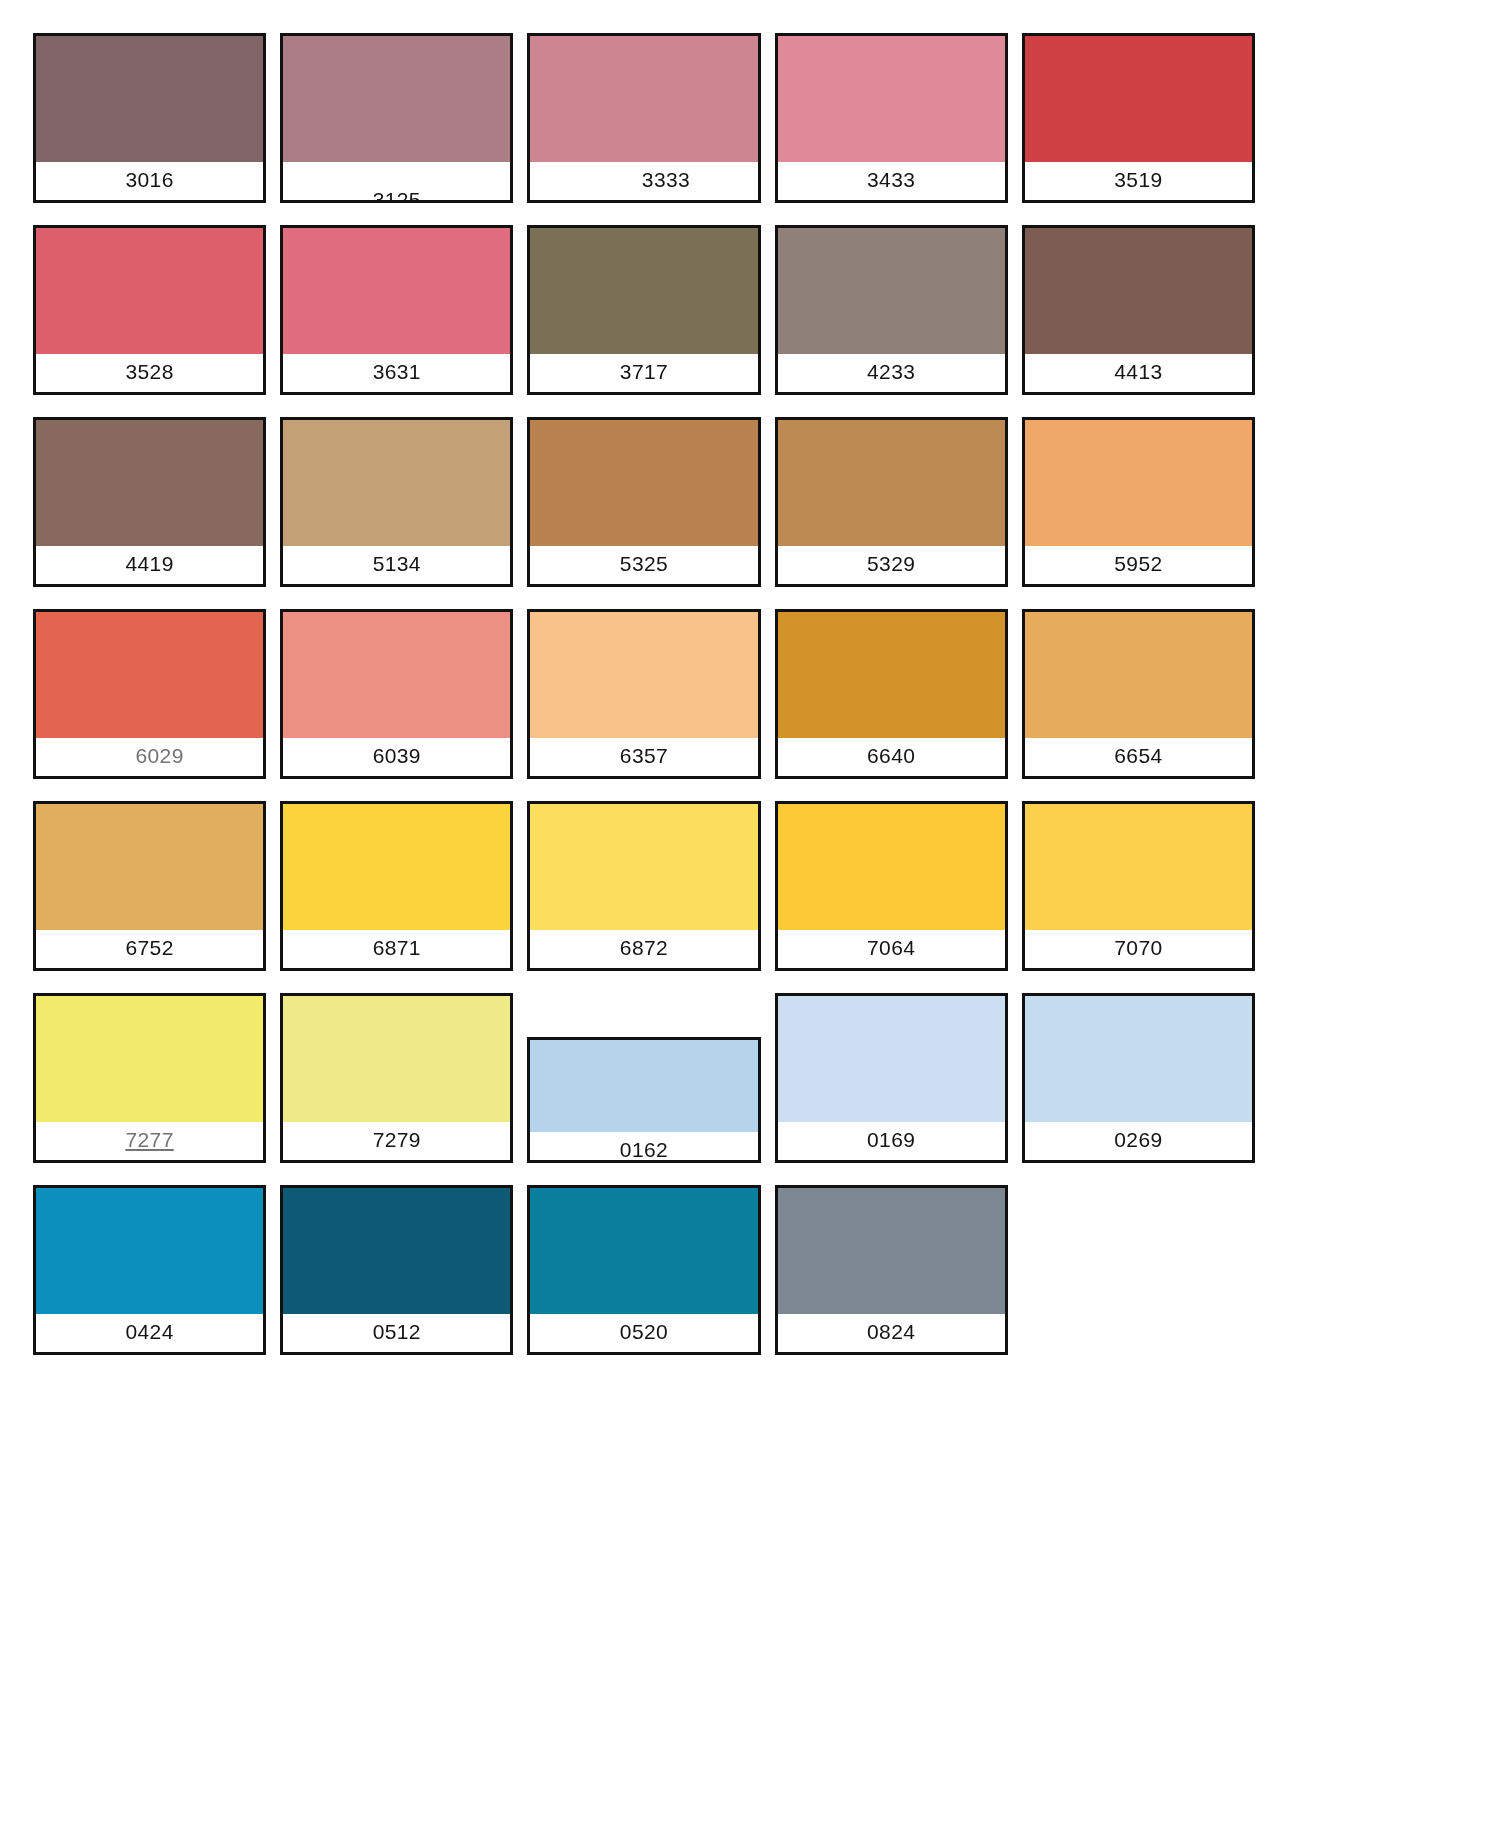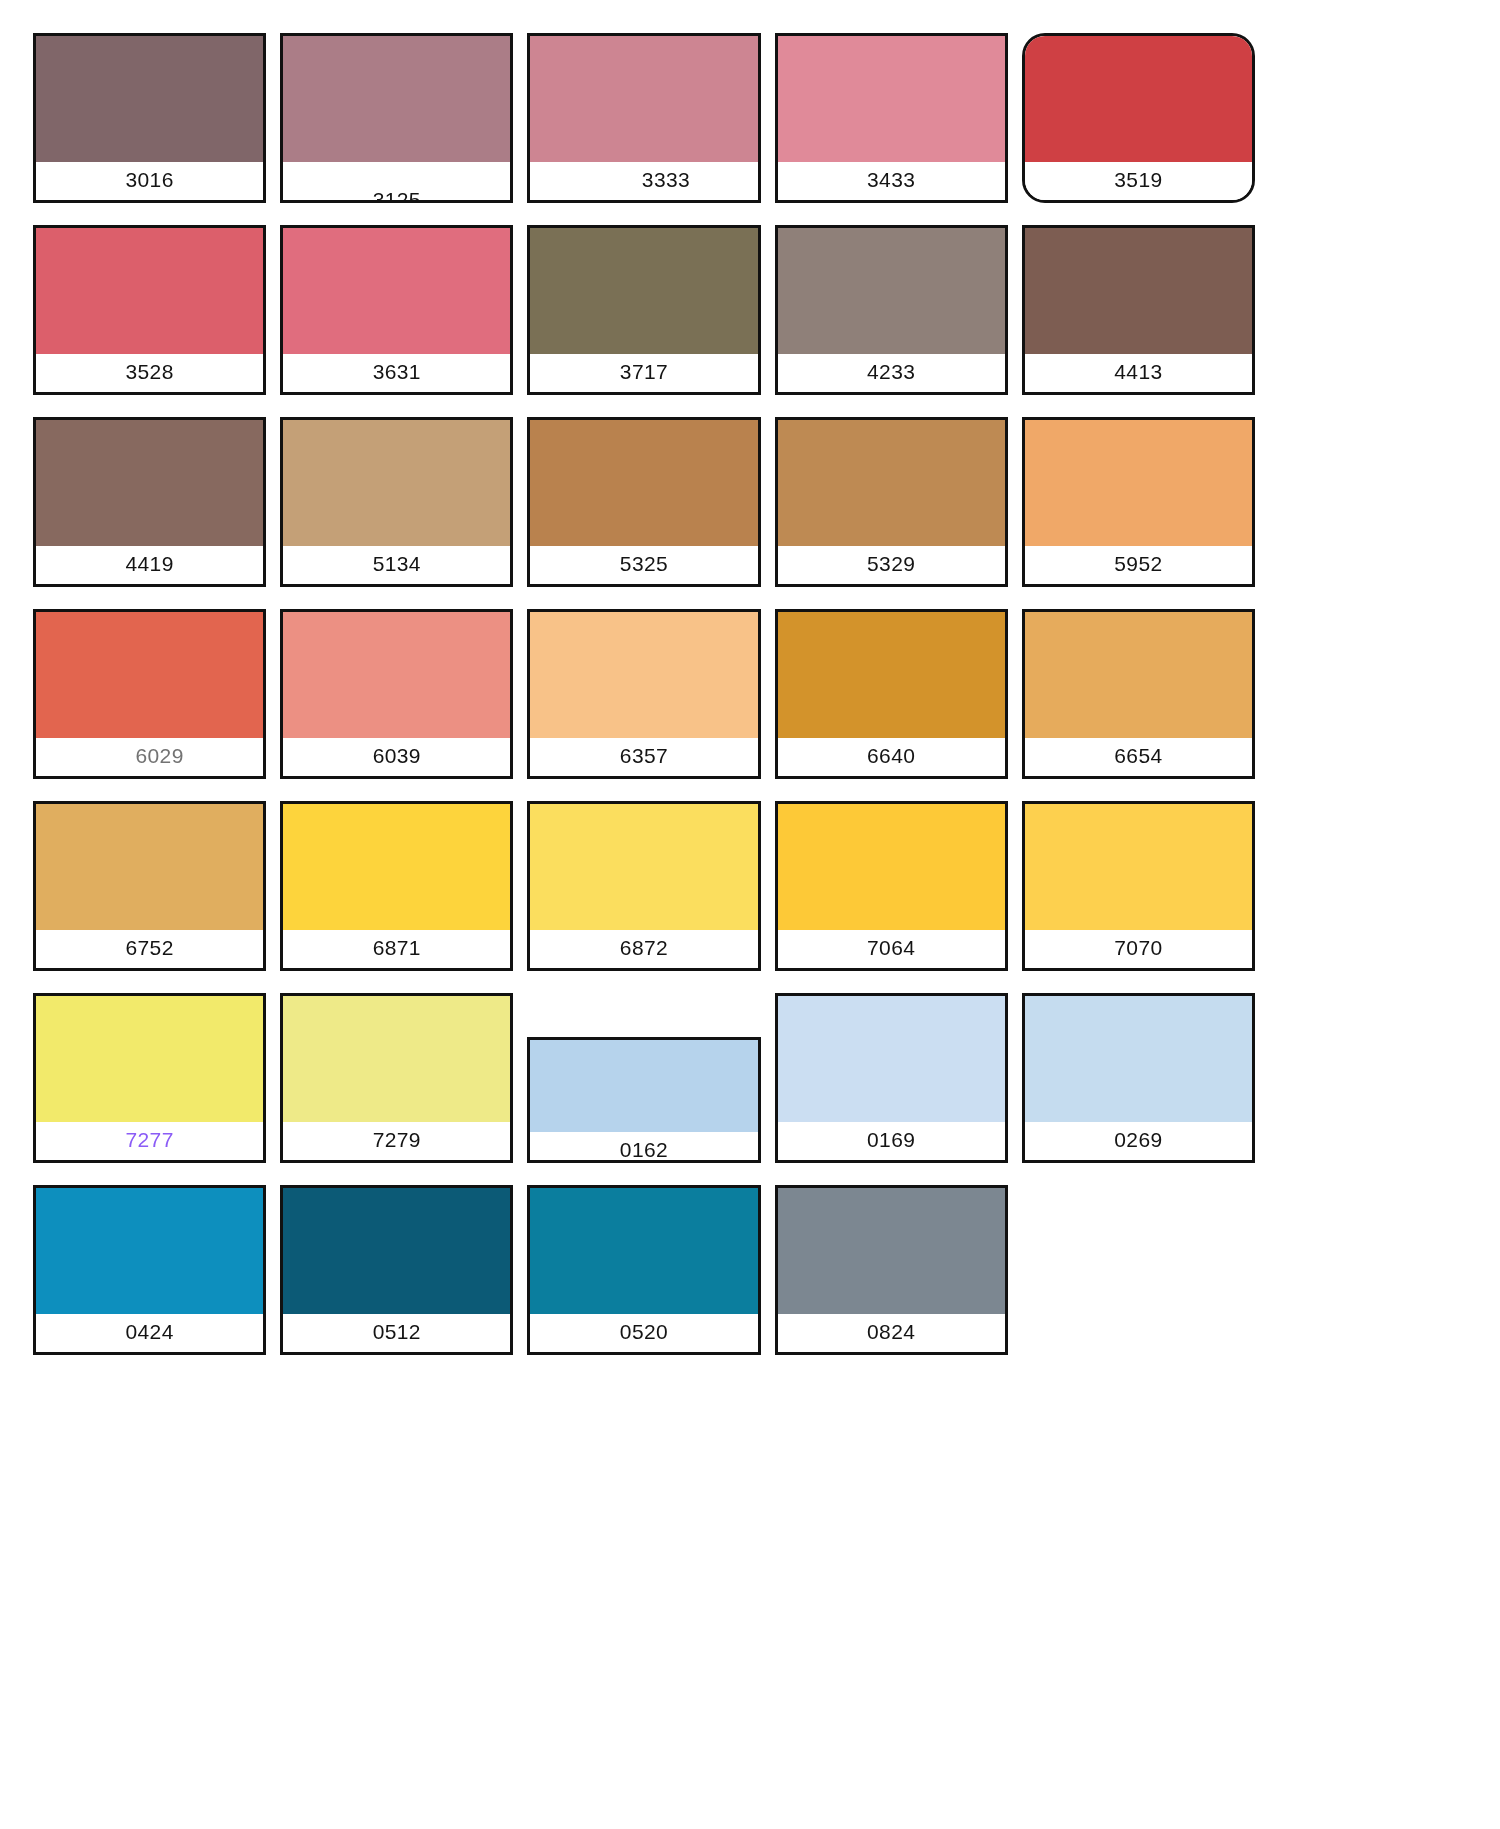--- a/index.html
+++ b/index.html
@@ -77,21 +77,21 @@
       <div class="swatch-label-area">
         <span class="swatch-label" style="color: rgb(20, 20, 20); margin-left: 44px;">3333</span>
       </div>
     </div>
     <div class="swatch-card" style="border-color: rgb(17, 17, 17);">
       <div class="swatch-color" style="background: rgb(224, 138, 153);"></div>
       <div class="swatch-label-area">
         <span class="swatch-label" style="color: rgb(20, 20, 20);">3433</span>
       </div>
     </div>
-    <div class="swatch-card" style="border-color: rgb(17, 17, 17); border-radius: 23px;">
+    <div class="swatch-card" style="border-color: rgb(17, 17, 17);">
       <div class="swatch-color" style="background: rgb(207, 64, 68);"></div>
       <div class="swatch-label-area">
         <span class="swatch-label" style="color: rgb(20, 20, 20);">3519</span>
       </div>
     </div>
     <div class="swatch-card" style="border-color: rgb(17, 17, 17);">
       <div class="swatch-color" style="background: rgb(220, 95, 107);"></div>
       <div class="swatch-label-area">
         <span class="swatch-label" style="color: rgb(20, 20, 20);">3528</span>
       </div>
@@ -206,21 +206,21 @@
     </div>
     <div class="swatch-card" style="border-color: rgb(17, 17, 17);">
       <div class="swatch-color" style="background: rgb(253, 208, 78);"></div>
       <div class="swatch-label-area">
         <span class="swatch-label" style="color: rgb(20, 20, 20);">7070</span>
       </div>
     </div>
     <div class="swatch-card" style="border-color: rgb(17, 17, 17);">
       <div class="swatch-color" style="background: rgb(242, 234, 107);"></div>
       <div class="swatch-label-area">
-        <span class="swatch-label" style="color: #8b5cf6;">7277</span>
+        <span class="swatch-label" style="color: #737373; text-decoration: underline;">7277</span>
       </div>
     </div>
     <div class="swatch-card" style="border-color: rgb(17, 17, 17);">
       <div class="swatch-color" style="background: rgb(238, 234, 136);"></div>
       <div class="swatch-label-area">
         <span class="swatch-label" style="color: rgb(20, 20, 20);">7279</span>
       </div>
     </div>
     <div class="swatch-card" style="border-color: rgb(17, 17, 17); margin-top: 44px;">
       <div class="swatch-color" style="background: rgb(182, 211, 236);"></div>

